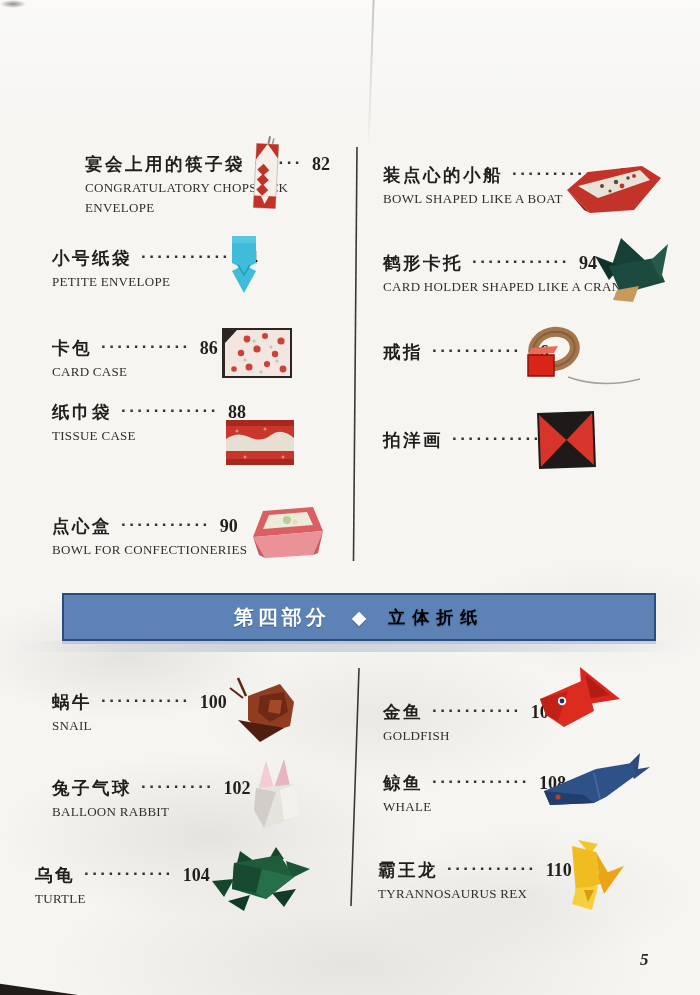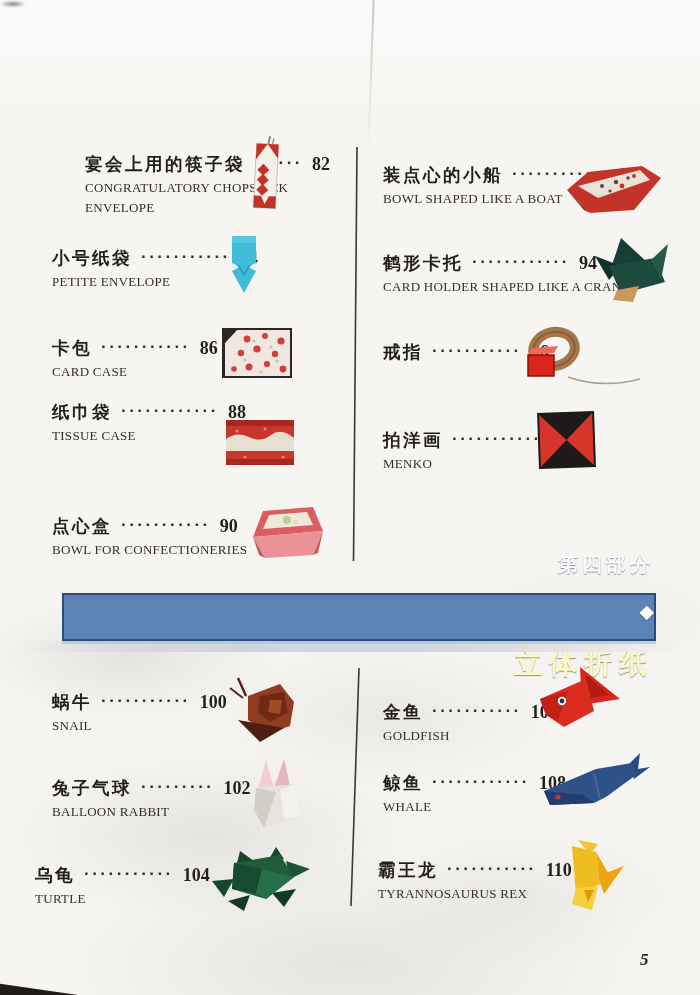--- a/index.html
+++ b/index.html
@@ -20,24 +20,24 @@
   .wedge-bl{position:absolute;left:0;top:970px;width:78px;height:25px;background:#211c1a;clip-path:polygon(0 55%,100% 100%,0 100%);}
 
   .entry{position:absolute;width:300px;}
   .entry .line{display:flex;align-items:baseline;gap:9px;white-space:nowrap;}
   .zh{font-size:17.5px;font-weight:700;letter-spacing:2.5px;color:#221e1c;}
   .dots{font-size:17px;font-weight:700;letter-spacing:2.5px;color:#36302d;position:relative;top:-2px;}
   .pg{font-family:"Liberation Serif",serif;font-size:18px;font-weight:700;color:#221e1c;}
   .en{margin-top:2px;font-family:"Liberation Serif",serif;font-size:13px;letter-spacing:.3px;color:#332d2a;line-height:1.55;}
   .en.narrow{max-width:212px;}
 
-  #banner{position:absolute;left:62px;top:593px;width:594px;height:48px;background:#5d83b6;border:2px solid #2c4c7c;box-sizing:border-box;display:flex;align-items:flex-end;justify-content:center;gap:22px;box-shadow:0 3px 0 rgba(150,165,190,.45);flex-direction:column;}
+  #banner{position:absolute;left:62px;top:593px;width:594px;height:48px;background:#5d83b6;border:2px solid #2c4c7c;box-sizing:border-box;display:flex;align-items:center;justify-content:center;gap:22px;box-shadow:0 3px 0 rgba(150,165,190,.45);}
   .banner-part{color:#fdfdfd;font-size:20px;font-weight:700;letter-spacing:4px;text-shadow:0 1px 1px rgba(30,50,90,.5);}
   .banner-diamond{color:#fdfdfd;font-size:19px;text-shadow:0 1px 1px rgba(30,50,90,.5);}
-  .banner-title{color:#fef9c3;font-size:28px;font-weight:700;letter-spacing:7px;text-shadow:0 1px 1px rgba(30,50,90,.5);}
+  .banner-title{color:#000000;font-size:17px;font-weight:700;letter-spacing:7px;text-shadow:0 1px 1px rgba(30,50,90,.5);}
   #banner-shadow{position:absolute;left:0;top:641px;width:700px;height:11px;background:linear-gradient(90deg,rgba(176,188,205,0) 2%,rgba(176,188,205,.55) 35%,rgba(176,188,205,.5) 65%,rgba(176,188,205,0) 98%);}
 
   .img{position:absolute;}
   #page-number{position:absolute;left:640px;top:950px;font-family:"Liberation Serif",serif;font-size:17px;font-weight:700;color:#2b2522;font-style:italic;}
   svg{display:block;}
 </style>
 </head>
 <body>
 
 <div id="page">
@@ -114,21 +114,20 @@
         <span class="dots">···········</span>
         <span class="pg">96</span>
       </div>
   </div>
   <div class="entry" style="left:383px;top:428px;">
     <div class="line">
         <span class="zh">拍洋画</span>
         <span class="dots">············</span>
         <span class="pg">98</span>
       </div>
-    <div class="en">MENKO</div>
   </div>
 
   <div id="banner">
     <span class="banner-part">第四部分</span>
     <span class="banner-diamond">◆</span>
     <span class="banner-title">立体折纸</span>
   </div>
   <div id="banner-shadow"></div>
 
   <div class="entry" style="left:52px;top:690px;">

